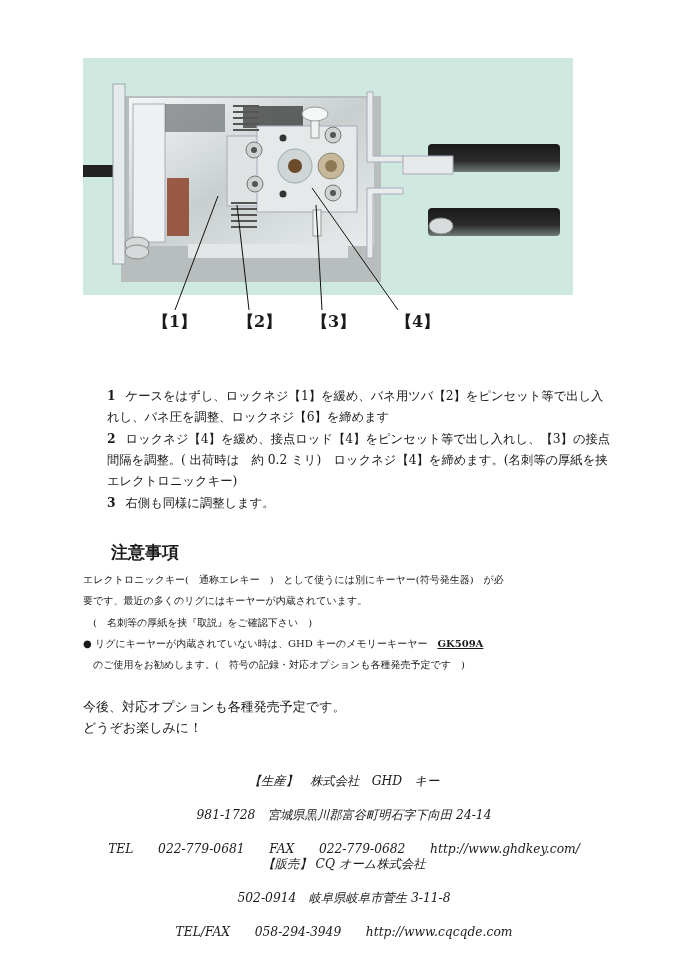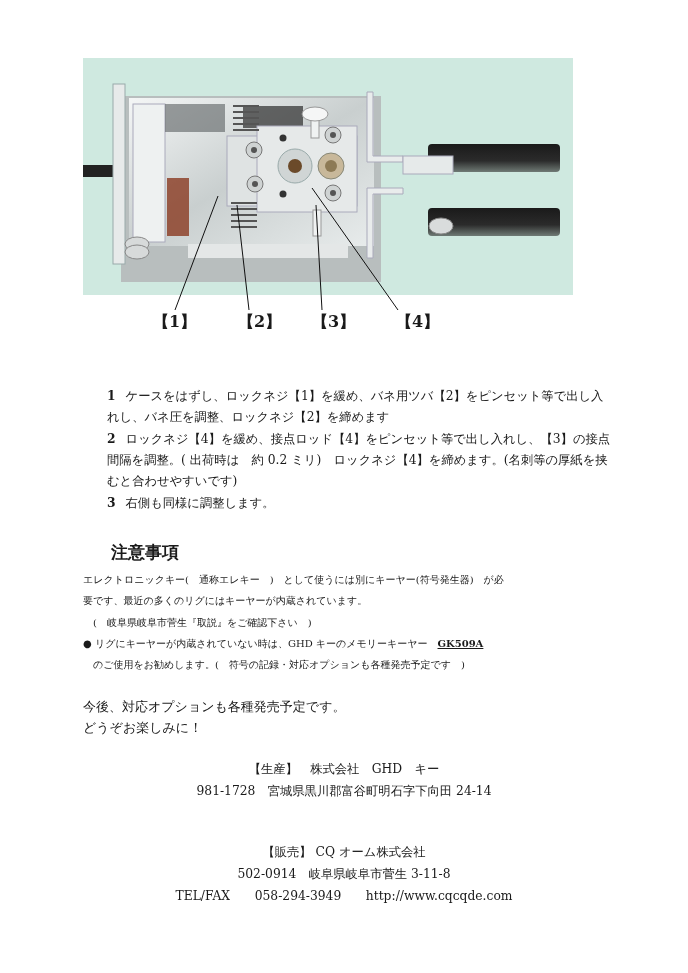--- a/index.html
+++ b/index.html
@@ -39,21 +39,21 @@
   .notes b { font-weight: bold; text-decoration: underline; }
   .closing {
     position: absolute; left: 83px; top: 696px;
     font-size: 13px; line-height: 21px; font-family: Liberation Serif, serif;
   }
   .closing p { margin: 0; }
   .contact {
     position: absolute; left: 0; width: 688px; text-align: center;
     font-size: 12.3px; line-height: 22px;
   }
-  .contact p { margin: 0; white-space: pre; }
+  .contact p { margin: 12px; white-space: pre; font-style: italic; }
   .contact.maker { top: 758px; }
   .contact.seller { top: 841px; }
 </style>
 </head>
 <body>
 
 <div class="photo">
   <svg width="490" height="237" viewBox="0 0 490 237">
     <defs>
       <linearGradient id="metal" x1="0" y1="0" x2="1" y2="1">
@@ -130,44 +130,45 @@
   </g>
 </svg>
 
 <div class="label" style="left:153px">【1】</div>
 <div class="label" style="left:238px">【2】</div>
 <div class="label" style="left:312px">【3】</div>
 <div class="label" style="left:396px">【4】</div>
 
 <div class="steps">
   <p><b>1</b><span>ケースをはずし、ロックネジ【1】を緩め、バネ用ツバ【2】をピンセット等で出し入</span></p>
-  <p>れし、バネ圧を調整、ロックネジ【2】を締めます</p>
+  <p>れし、バネ圧を調整、ロックネジ【6】を締めます</p>
   <p><b>2</b><span>ロックネジ【4】を緩め、接点ロッド【4】をピンセット等で出し入れし、【3】の接点</span></p>
   <p>間隔を調整。( 出荷時は　約 0.2 ミリ)　ロックネジ【4】を締めます。(名刺等の厚紙を挟</p>
-  <p>むと合わせやすいです)</p>
+  <p>エレクトロニックキー)</p>
   <p><b>3</b><span>右側も同様に調整します。</span></p>
 </div>
 
 <div class="heading">注意事項</div>
 
 <div class="notes">
   <p>エレクトロニックキー(　通称エレキー　)　として使うには別にキーヤー(符号発生器)　が必</p>
   <p>要です、最近の多くのリグにはキーヤーが内蔵されています。</p>
-  <p class="indent">(　岐阜県岐阜市菅生『取説』をご確認下さい　)</p>
+  <p class="indent">(　名刺等の厚紙を挟『取説』をご確認下さい　)</p>
   <p><span>●</span> <span>リグにキーヤーが内蔵されていない時は、GHD キーのメモリーキーヤー　</span><b>GK509A</b></p>
   <p class="indent">のご使用をお勧めします。(　符号の記録・対応オプションも各種発売予定です　)</p>
 </div>
 
 <div class="closing">
   <p>今後、対応オプションも各種発売予定です。</p>
   <p>どうぞお楽しみに！</p>
 </div>
 
 <div class="contact maker">
   <p>【生産】　株式会社　GHD　キー</p>
   <p>981-1728　宮城県黒川郡富谷町明石字下向田 24-14</p>
+  <p>TEL　　022-779-0681　　FAX　　022-779-0682　　http://www.ghdkey.com/</p>
 </div>
 
 <div class="contact seller">
   <p>【販売】 CQ オーム株式会社</p>
   <p>502-0914　岐阜県岐阜市菅生 3-11-8</p>
   <p>TEL/FAX　　058-294-3949　　http://www.cqcqde.com</p>
 </div>
 
 </body></html>

